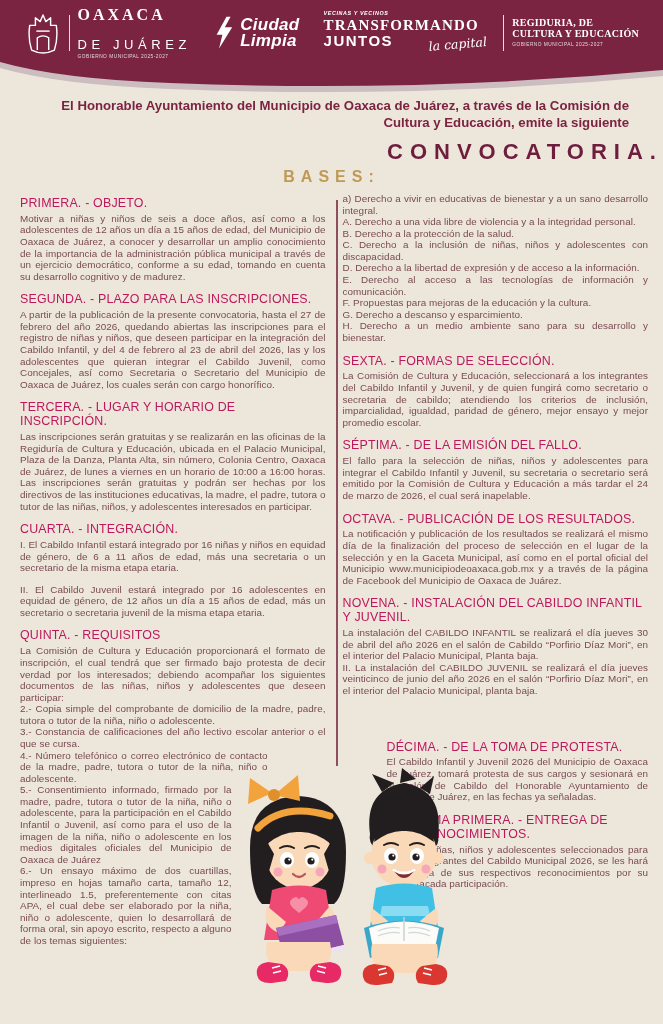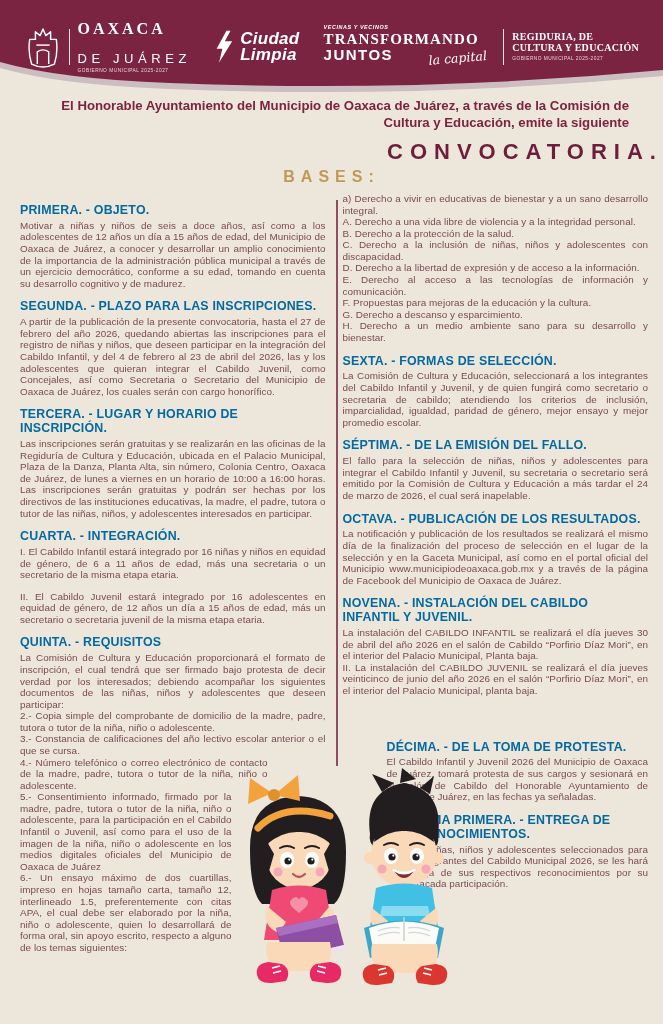--- a/index.html
+++ b/index.html
@@ -1,20 +1,20 @@
 <!DOCTYPE html>
 <html><head>
 <meta charset="utf-8">
 <style>
   html,body{margin:0;padding:0;background:#d8d2c8;}
   .page{position:relative;width:663px;height:1024px;margin:0 auto;background:#ece6db;overflow:hidden;
         font-family:"Liberation Sans",sans-serif;-webkit-font-smoothing:antialiased;}
   
   .header-svg{position:absolute;top:0;left:0;display:block;}
-  .logos{position:absolute;top:16px;left:0;width:100%;height:62px;display:flex;align-items:center;
+  .logos{position:absolute;top:2px;left:0;width:100%;height:62px;display:flex;align-items:center;
          justify-content:center;gap:24px;color:#fff;}
   .logo{display:flex;align-items:center;gap:7px;}
   .vbar{width:1.5px;height:36px;background:rgba(255,255,255,.85);}
   .crest-text{display:flex;flex-direction:column;line-height:1.05;}
   .crest-text .t1{font-family:"Liberation Serif",serif;font-weight:700;font-size:16px;letter-spacing:3px;}
   .crest-text .t2{font-size:13px;letter-spacing:4.6px;margin-top:14px;}
   .cap{font-size:4.8px;letter-spacing:.5px;opacity:.8;margin-top:3px;white-space:nowrap;}
   .ciudad-text{display:flex;flex-direction:column;line-height:.95;font-style:italic;font-weight:800;font-size:17px;letter-spacing:.3px;}
   .juntos{display:flex;flex-direction:column;line-height:1;}
   .juntos .eyebrow{font-style:italic;font-weight:700;font-size:5.4px;letter-spacing:.6px;}
@@ -30,21 +30,21 @@
          font-size:13.2px;line-height:1.32;color:#7d2342;}
   .title{position:absolute;top:139px;left:0;width:100%;text-align:right;font-weight:800;
          font-size:22px;letter-spacing:7px;color:#6e1d3d;}
   .subtitle{position:absolute;top:168px;left:0;width:100%;text-align:center;font-weight:800;
             font-size:16px;letter-spacing:6px;color:#bf9a55;}
   
   .columns{position:absolute;top:193px;left:20px;right:15px;display:flex;gap:17px;}
   .col{width:308px;}
   .divider{position:absolute;top:200px;left:336px;width:1.5px;height:566px;background:#8d4e60;}
   .section{margin-bottom:11px;}
-  .section h3{margin:11px 0 2px 0;font-size:12.4px;font-weight:700;letter-spacing:.2px;color:#0369a1;line-height:1.12;}
+  .section h3{margin:4px 0 2px 0;font-size:12.4px;font-weight:400;letter-spacing:.2px;color:#be185d;line-height:1.12;}
   .section p{margin:0;font-size:9.9px;line-height:1.17;text-align:justify;color:#7a4a52;letter-spacing:.05px;}
   .section.spaced p + p{margin-top:10px;}
   .section .first-item{margin-top:9px;}
   .ws-r1{float:right;width:58px;height:34px;}
   .ws-r2{float:right;clear:right;width:94px;height:220px;}
   .ws-l1{float:left;width:44px;height:90px;}
   .ws-l2{float:left;width:14px;height:120px;}
   .sec-decima{margin-top:44px;}
   
   .children{position:absolute;left:222px;top:768px;}

